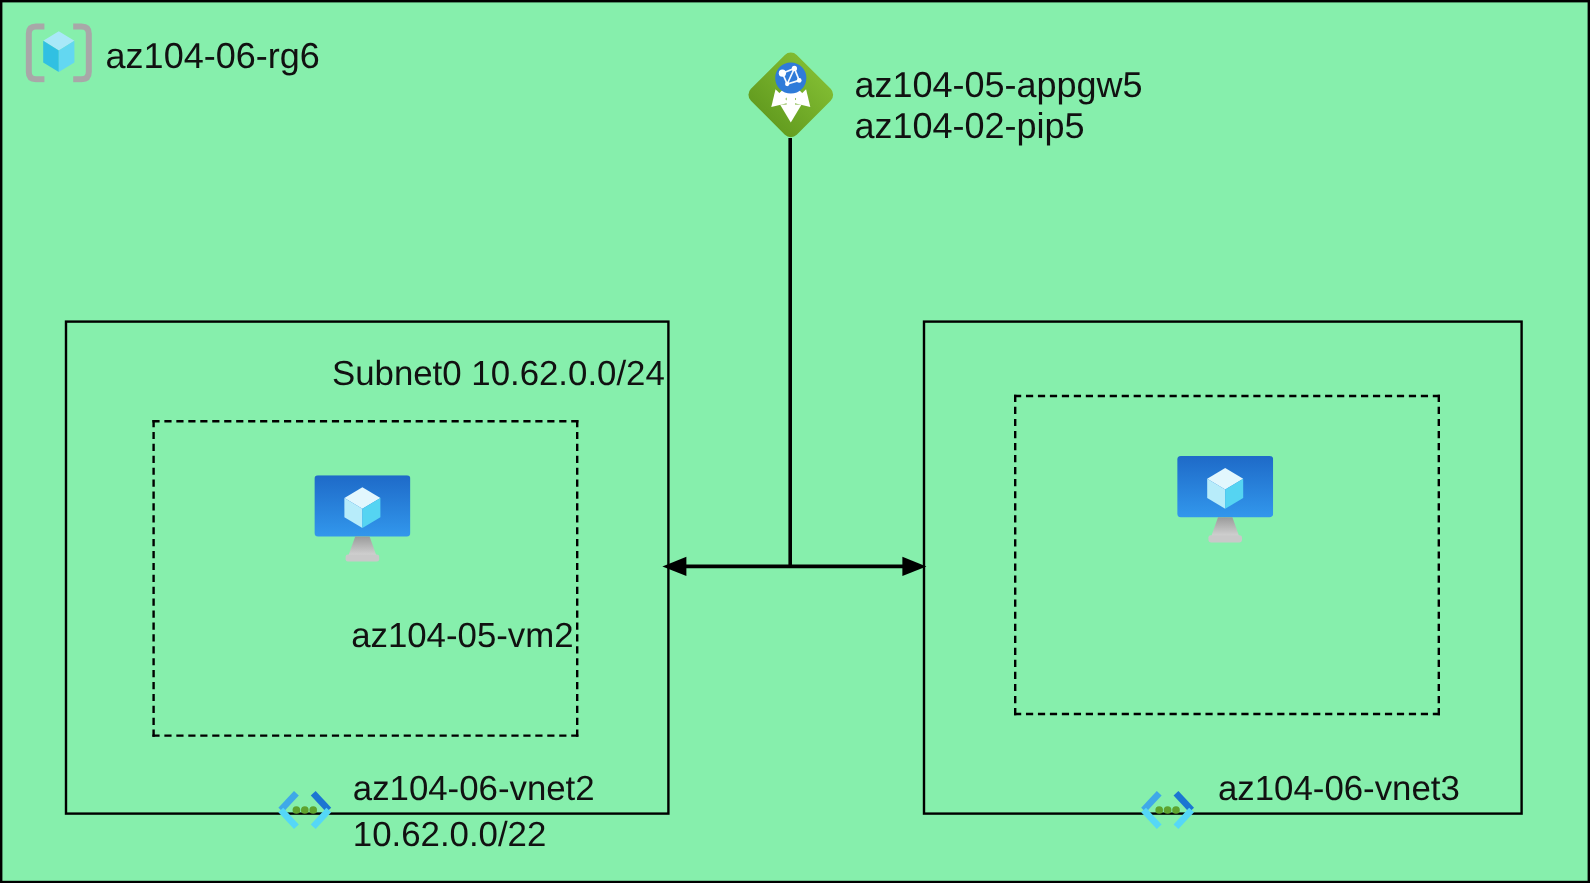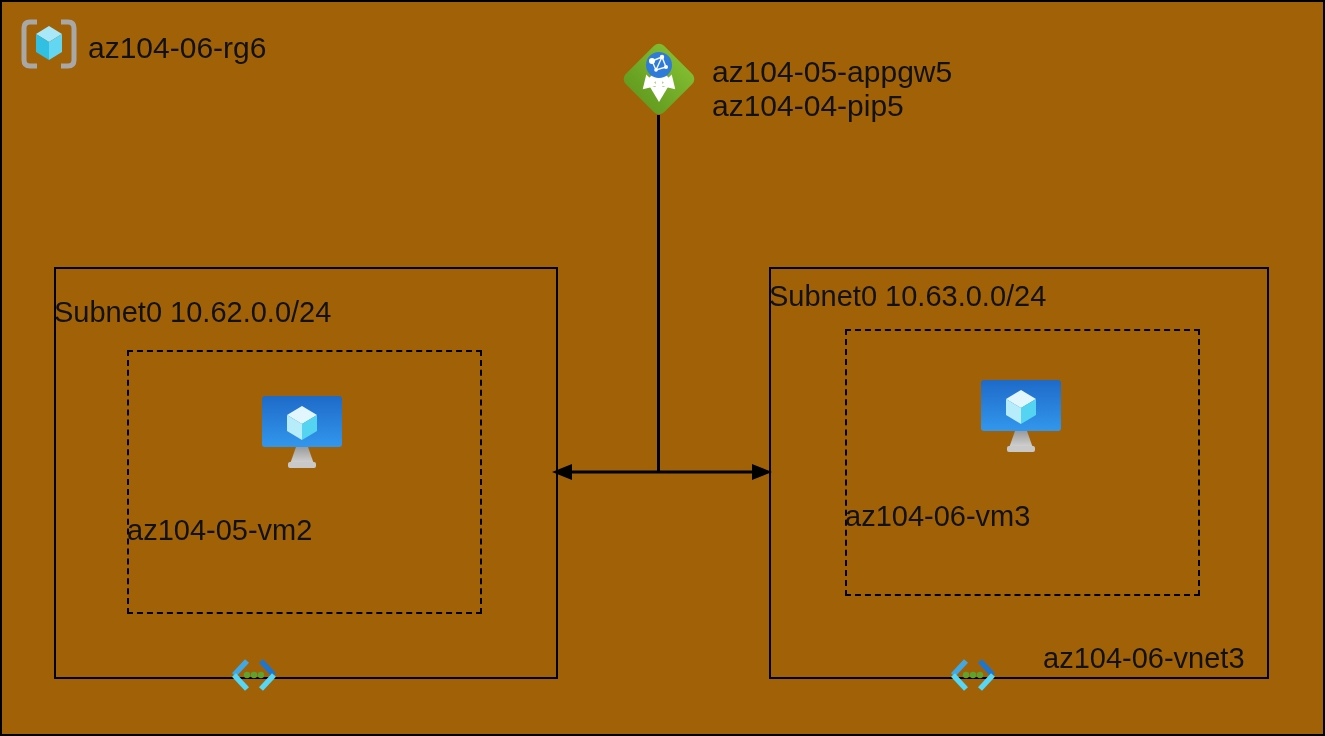--- a/index.html
+++ b/index.html
@@ -1,24 +1,24 @@
 <!DOCTYPE html>
 <html><head>
 <meta charset="utf-8">
 <style>
   html,body{margin:0;padding:0;background:#fff}
   #canvas{
     position:relative;width:1325px;height:736px;box-sizing:border-box;
-    background:#a16207;border:2px solid #000;overflow:hidden;
+    background:#86efac;border:2px solid #000;overflow:hidden;
     font-family:"Liberation Sans", sans-serif;color:#111;
   }
   .abs{position:absolute}
   .lbl{font-size:29px;line-height:34px;white-space:nowrap}
   .lbl-lg{font-size:30px;line-height:34px;white-space:nowrap}
-  .center{text-align:left}
+  .center{text-align:right}
   .solid-box{position:absolute;border:2px solid #000;background:transparent}
   .dashed-box{position:absolute;border:2px dashed #000;background:transparent}
   .vline{position:absolute;width:3px;background:#000}
   .two-line div{white-space:nowrap}
 </style>
 </head>
 <body>
 
 <div id="canvas">
 
@@ -63,21 +63,21 @@
       <g fill="#fff">
         <circle cx="33" cy="22" r="3"></circle>
         <circle cx="43" cy="18" r="2.2"></circle>
         <circle cx="47" cy="28" r="2"></circle>
         <circle cx="37" cy="31" r="1.8"></circle>
       </g>
     </svg>
   </div>
   <div class="abs two-line lbl-lg" style="left:710px;top:53px">
     <div>az104-05-appgw5</div>
-    <div>az104-04-pip5</div>
+    <div>az104-02-pip5</div>
   </div>
 
   <div class="vline" style="left:655px;top:113px;height:357px"></div>
   <div class="abs" style="left:544px;top:455px;width:232px;height:30px">
     <svg width="232" height="30" viewBox="0 0 232 30">
       <line x1="22" y1="15" x2="210" y2="15" stroke="#000" stroke-width="3"></line>
       <polygon points="6,15 26,7 26,23" fill="#000"></polygon>
       <polygon points="226,15 206,7 206,23" fill="#000"></polygon>
     </svg>
   </div>
@@ -115,48 +115,50 @@
     <svg width="56" height="46" viewBox="0 0 56 46">
       <line x1="21" y1="9" x2="8" y2="23" stroke="#3fa9e8" stroke-width="5.5"></line>
       <line x1="8" y1="23" x2="21" y2="37" stroke="#55d7f7" stroke-width="5.5"></line>
       <line x1="35" y1="9" x2="48" y2="23" stroke="#1b76d2" stroke-width="5.5"></line>
       <line x1="48" y1="23" x2="35" y2="37" stroke="#55d7f7" stroke-width="5.5"></line>
       <circle cx="21" cy="23" r="3.2" fill="#5ea32f"></circle>
       <circle cx="28" cy="23" r="3.2" fill="#5ea32f"></circle>
       <circle cx="35" cy="23" r="3.2" fill="#5ea32f"></circle>
     </svg>
   </div>
+  <div class="abs two-line lbl" style="left:292px;top:637px;line-height:38px">
+    <div>az104-06-vnet2</div>
+    <div>10.62.0.0/22</div>
+  </div>
 
   <div class="solid-box" style="left:767px;top:265px;width:496px;height:408px"></div>
-  <div class="abs lbl center" style="left:767px;top:277px;width:496px">Subnet0 10.63.0.0/24</div>
   <div class="dashed-box" style="left:843px;top:327px;width:351px;height:263px"></div>
 
   <div class="abs" style="left:979px;top:378px;width:80px;height:74px">
     <svg width="80" height="74" viewBox="0 0 80 74">
       <rect x="0" y="0" width="80" height="51" rx="3" fill="url(#vmb)"></rect>
       <polygon points="40,10 55,19 40,28 25,19" fill="#e2f7fd"></polygon>
       <polygon points="25,19 40,28 40,44 25,35" fill="#b7ecfa"></polygon>
       <polygon points="55,19 40,28 40,44 55,35" fill="#55d4f2"></polygon>
       <polygon points="34,51 46,51 52,68 28,68" fill="url(#stg)"></polygon>
       <rect x="26" y="66" width="28" height="6" rx="2" fill="#c9c9c9"></rect>
     </svg>
   </div>
 
   <div class="abs two-line lbl center" style="left:843px;top:496px;width:351px;line-height:36px">
-    <div>az104-06-vm3</div>
   </div>
 
   <div class="abs" style="left:943px;top:650px;width:56px;height:46px">
     <svg width="56" height="46" viewBox="0 0 56 46">
       <line x1="21" y1="9" x2="8" y2="23" stroke="#3fa9e8" stroke-width="5.5"></line>
       <line x1="8" y1="23" x2="21" y2="37" stroke="#55d7f7" stroke-width="5.5"></line>
       <line x1="35" y1="9" x2="48" y2="23" stroke="#1b76d2" stroke-width="5.5"></line>
       <line x1="48" y1="23" x2="35" y2="37" stroke="#55d7f7" stroke-width="5.5"></line>
       <circle cx="21" cy="23" r="3.2" fill="#5ea32f"></circle>
       <circle cx="28" cy="23" r="3.2" fill="#5ea32f"></circle>
       <circle cx="35" cy="23" r="3.2" fill="#5ea32f"></circle>
     </svg>
   </div>
-  <div class="abs two-line lbl" style="left:1041px;top:637px;line-height:38px">
+  <div class="abs two-line lbl" style="left:1013px;top:637px;line-height:38px">
     <div>az104-06-vnet3</div>
   </div>
 
 </div>
 
 </body></html>

